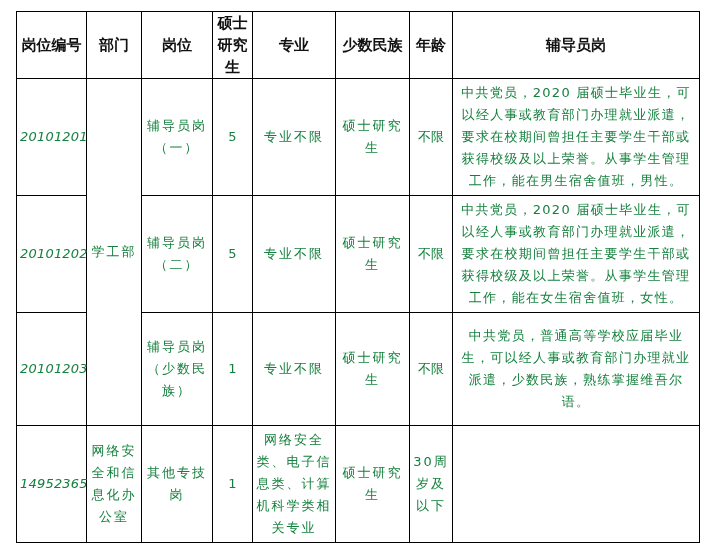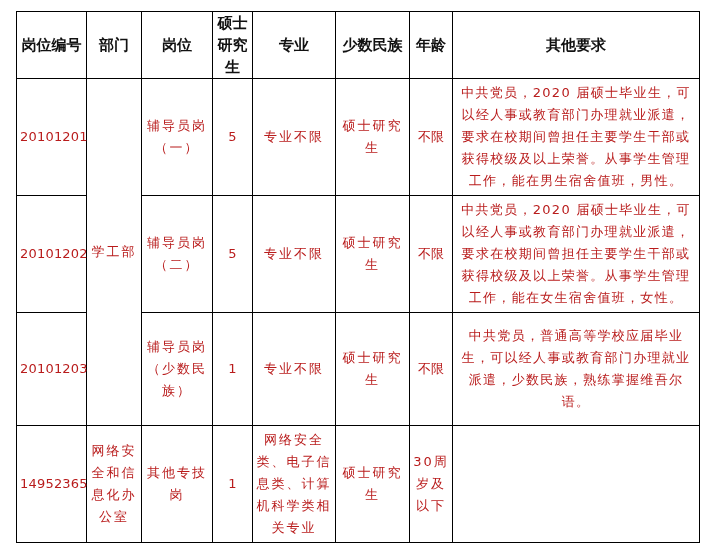--- a/index.html
+++ b/index.html
@@ -1,24 +1,24 @@
 <!DOCTYPE html>
 <html><head>
 <meta charset="utf-8">
 <style>
   html, body { margin:0; padding:0; background:#ffffff; }
   body { width:718px; height:552px; position:relative; overflow:hidden;
          font-family: "DejaVu Sans", "Liberation Sans", sans-serif; color:#222; }
   table.jobs { position:absolute; left:16px; top:11px; border-collapse:collapse;
                table-layout:fixed; width:683px;border-radius:17px; }
   table.jobs td, table.jobs th { border:1.5px solid #000; text-align:center; vertical-align:middle;
-               padding:0 3px; font-size:13px; line-height:22px; color:#b91c1c; }
+               padding:0 3px; font-size:13px; line-height:22px; color:#15803d; }
   table.jobs th { font-weight:bold; font-size:15px; line-height:22px; color:#111; height:51px; }
   td.req { text-align:left; padding:0 4px 0 4px; letter-spacing:1.3px; font-size:12.5px; line-height:25.5px; }
-  td.id { font-size:12.5px; letter-spacing:0.2px; }
+  td.id { font-size:12.5px; letter-spacing:0.2px;font-style:italic; }
   tr.r1 td, tr.r2 td { height:116px; }
   tr.r3 td { height:112px; }
   tr.r4 td { height:116px; }
   .wrap { letter-spacing:2px; }
 </style>
 </head>
 <body>
 
 <table class="jobs">
   <colgroup>
@@ -33,21 +33,21 @@
   </colgroup>
   <thead>
     <tr>
       <th>岗位编号</th>
       <th>部门</th>
       <th>岗位</th>
       <th>硕士研究生</th>
       <th>专业</th>
       <th>少数民族</th>
       <th>年龄</th>
-      <th>其他要求</th>
+      <th>辅导员岗</th>
     </tr>
   </thead>
   <tbody>
     <tr class="r1">
       <td class="id">20101201</td>
       <td rowspan="3" class="wrap">学工部</td>
       <td class="wrap">辅导员岗（一）</td>
       <td>5</td>
       <td class="wrap">专业不限</td>
       <td class="wrap">硕士研究生</td>

